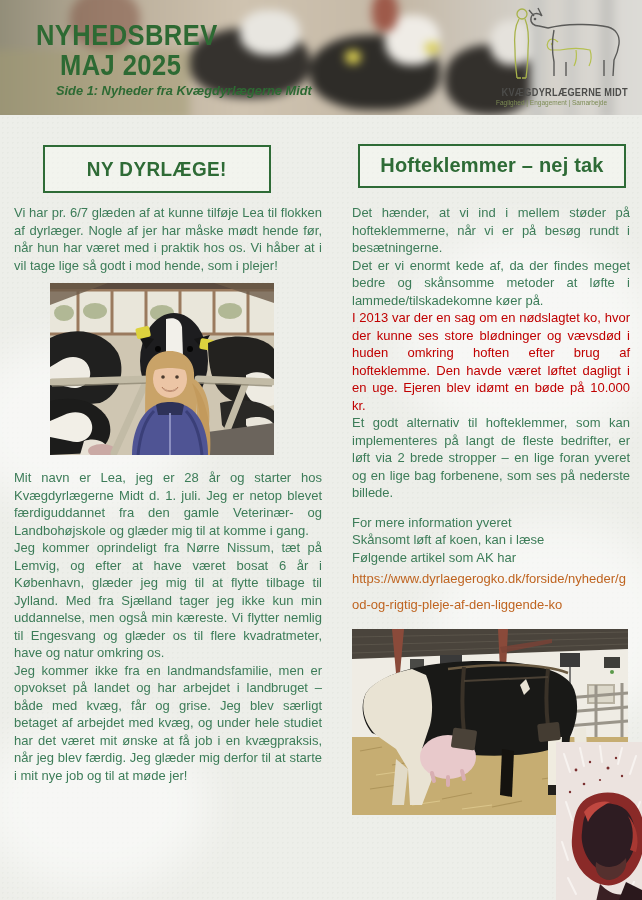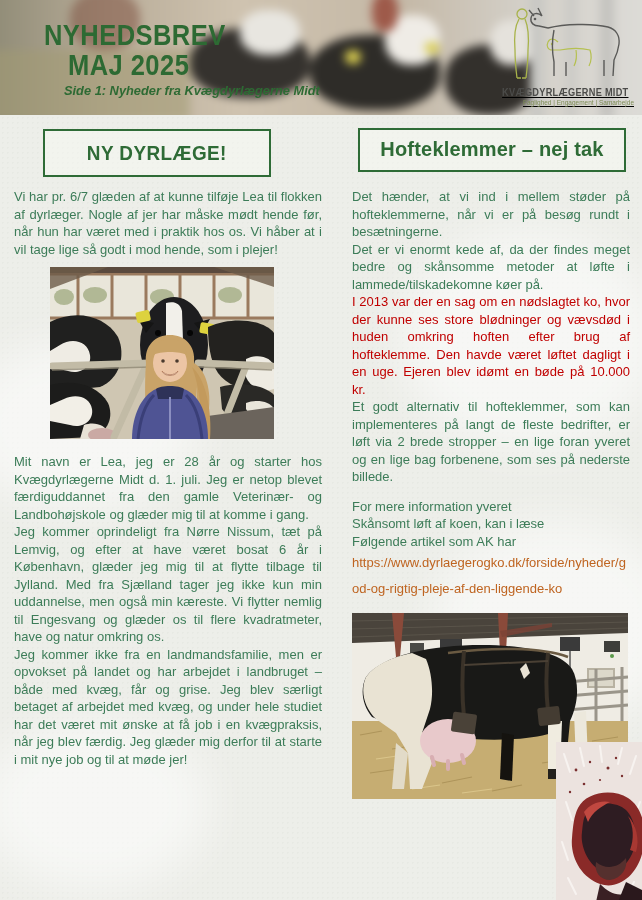--- a/index.html
+++ b/index.html
@@ -16,30 +16,30 @@
   .swirl{position:absolute;background:rgba(255,255,255,0.55);border-radius:50%;filter:blur(22px);}
   .swirl.s1{left:-40px;top:340px;width:240px;height:170px;}
   .swirl.s2{left:400px;top:230px;width:260px;height:220px;}
   .swirl.s3{left:-20px;top:720px;width:230px;height:170px;}
   .swirl.s4{left:430px;top:520px;width:250px;height:210px;}
 
   
   .header{position:absolute;left:0;top:0;width:642px;height:115px;overflow:hidden;}
   .header-photo{position:absolute;inset:-10px;filter:blur(5px);}
   .hp{position:absolute;border-radius:45%;}
-  .header-text{position:absolute;left:44px;top:20px;color:#2d6a33;}
+  .header-text{position:absolute;left:36px;top:20px;color:#2d6a33;}
   .title-line{font-weight:800;font-size:29px;line-height:30px;transform:scaleX(0.88);transform-origin:left;white-space:nowrap;letter-spacing:0.5px;}
   .title-line.l2{margin-left:24px;}
   .subtitle{font-weight:700;font-style:italic;font-size:13.5px;margin-top:3px;margin-left:20px;transform:scaleX(0.95);transform-origin:left;white-space:nowrap;}
-  .logo{position:absolute;right:8px;top:4px;width:138px;height:108px;text-align:right;text-decoration:underline;}
+  .logo{position:absolute;right:8px;top:4px;width:138px;height:108px;text-align:left;}
   .logo-name{font-size:10px;font-weight:700;color:#4c4c4a;letter-spacing:0.3px;white-space:nowrap;margin-top:1px;transform:scaleX(0.92);}
   .logo-tagline{font-size:6.5px;color:#7d8c55;white-space:nowrap;margin-top:1px;}
 
   
-  .col{position:absolute;top:115px;color:#3c7c58;font-size:13px;line-height:17.5px;}
+  .col{position:absolute;top:131px;color:#3c7c58;font-size:13px;line-height:17.5px;}
   .col-left{left:14px;width:308px;}
   .col-right{left:352px;width:278px;}
   .hbox{border:2px solid #2e6b36;background:rgba(248,250,245,0.45);
         display:flex;align-items:center;justify-content:center;
         color:#2e6b36;font-weight:800;}
   .hbox-left{margin:14px 0 11px 29px;width:224px;height:44px;font-size:21px;}
   .hbox-left .condensed{transform:scaleX(0.9);white-space:nowrap;letter-spacing:0.5px;}
   .hbox-right{margin:13px 0 16px 6px;width:264px;height:40px;font-size:20px;letter-spacing:0.2px;}
   p.just{margin:0;text-align:justify;}
   p.red{color:#c00000;}

